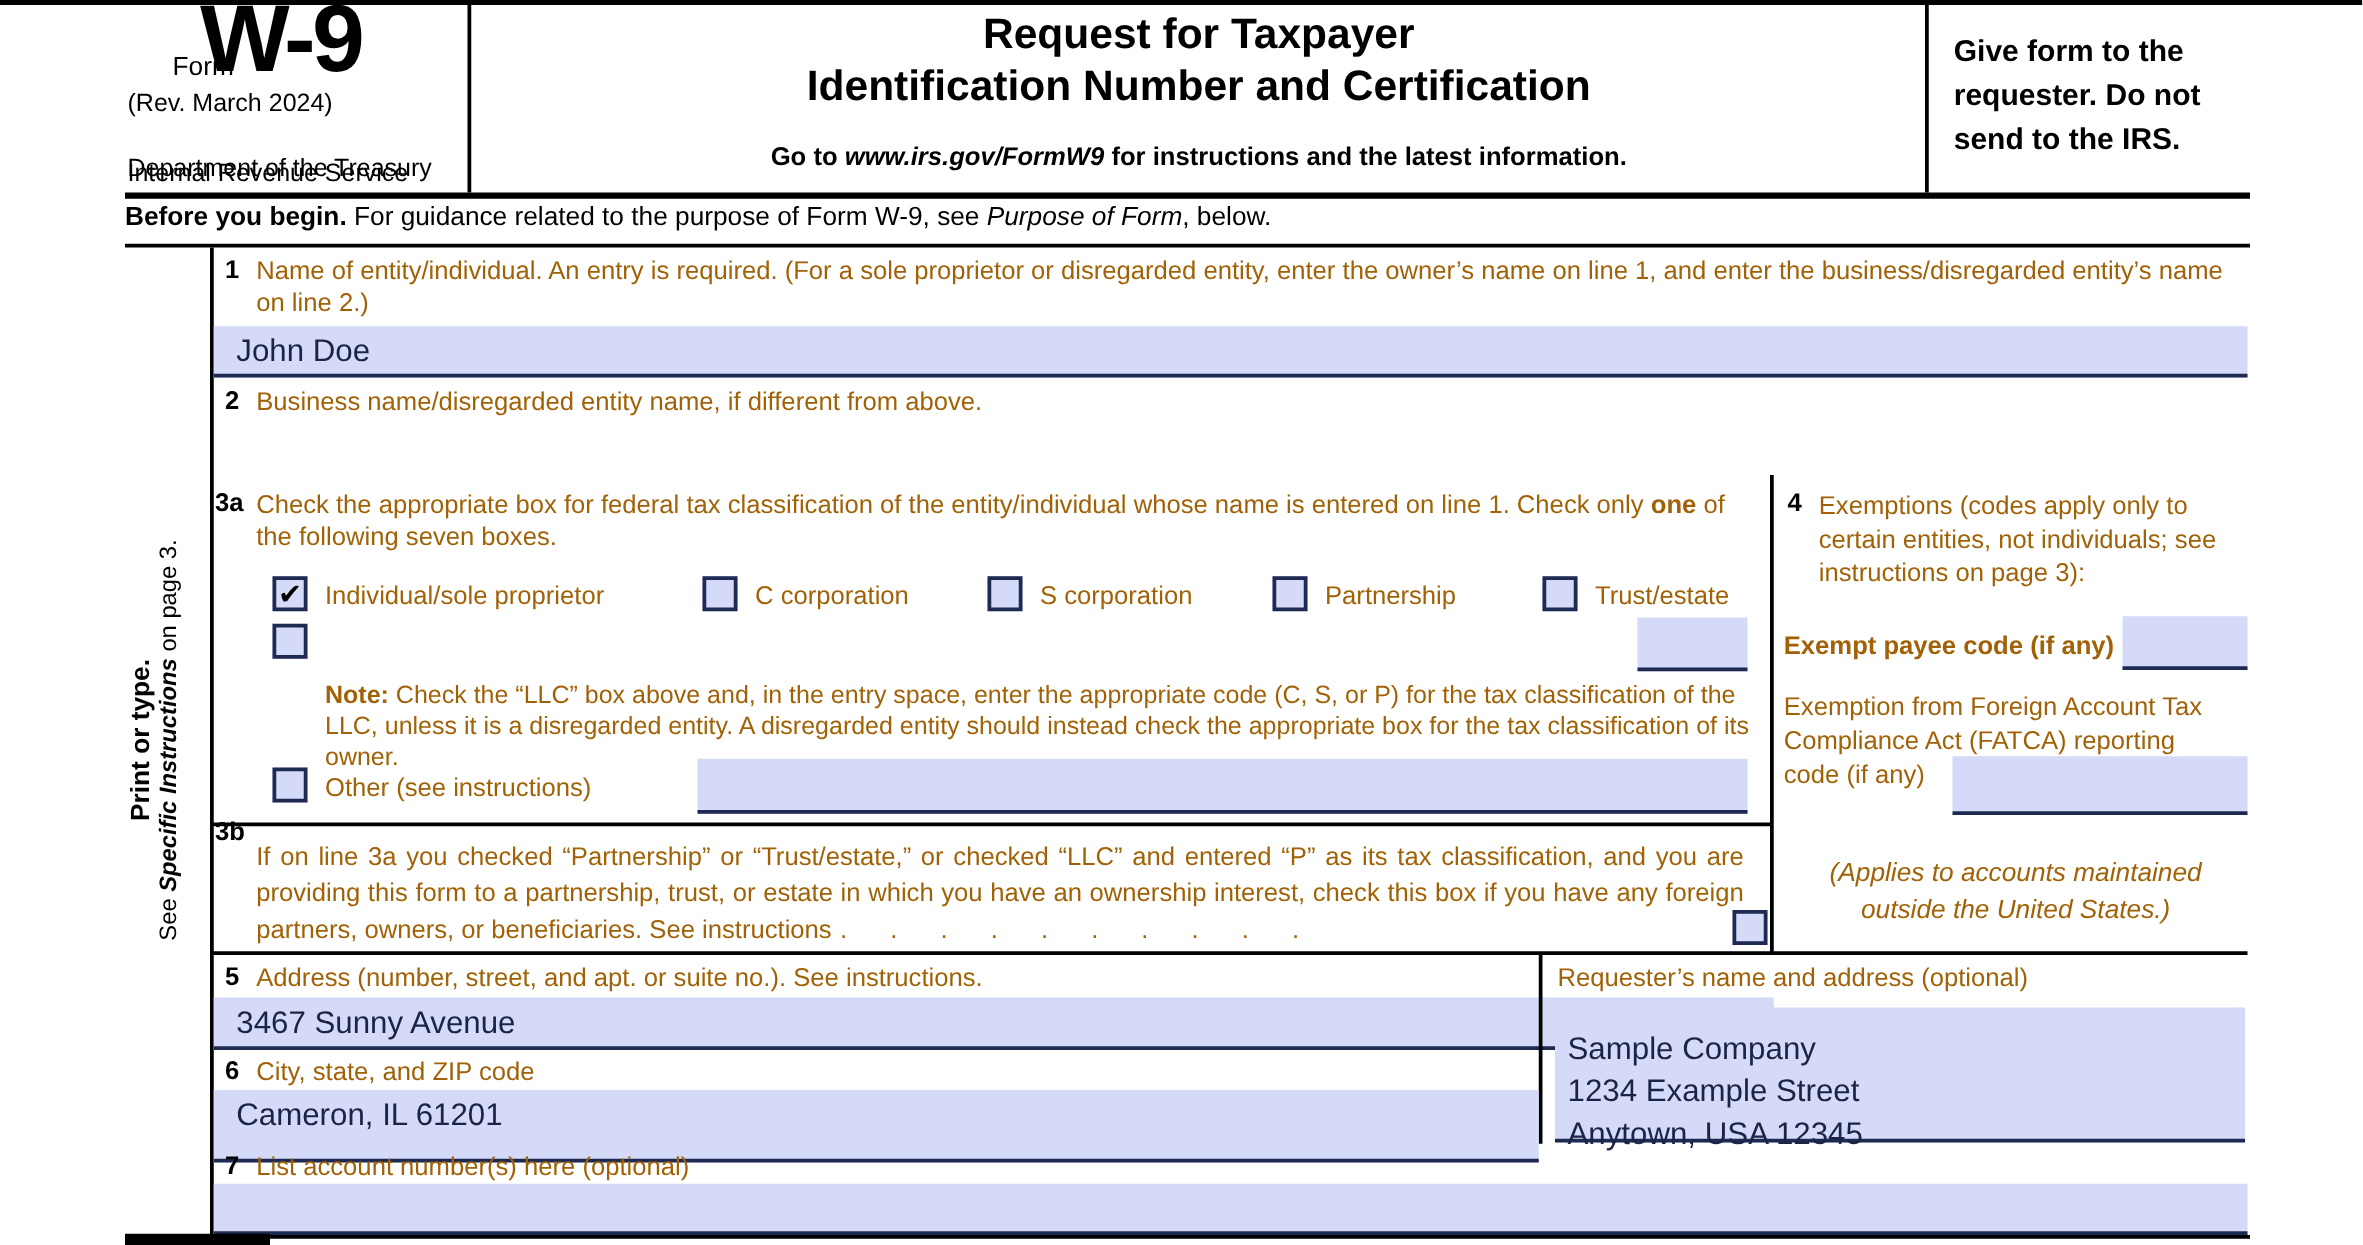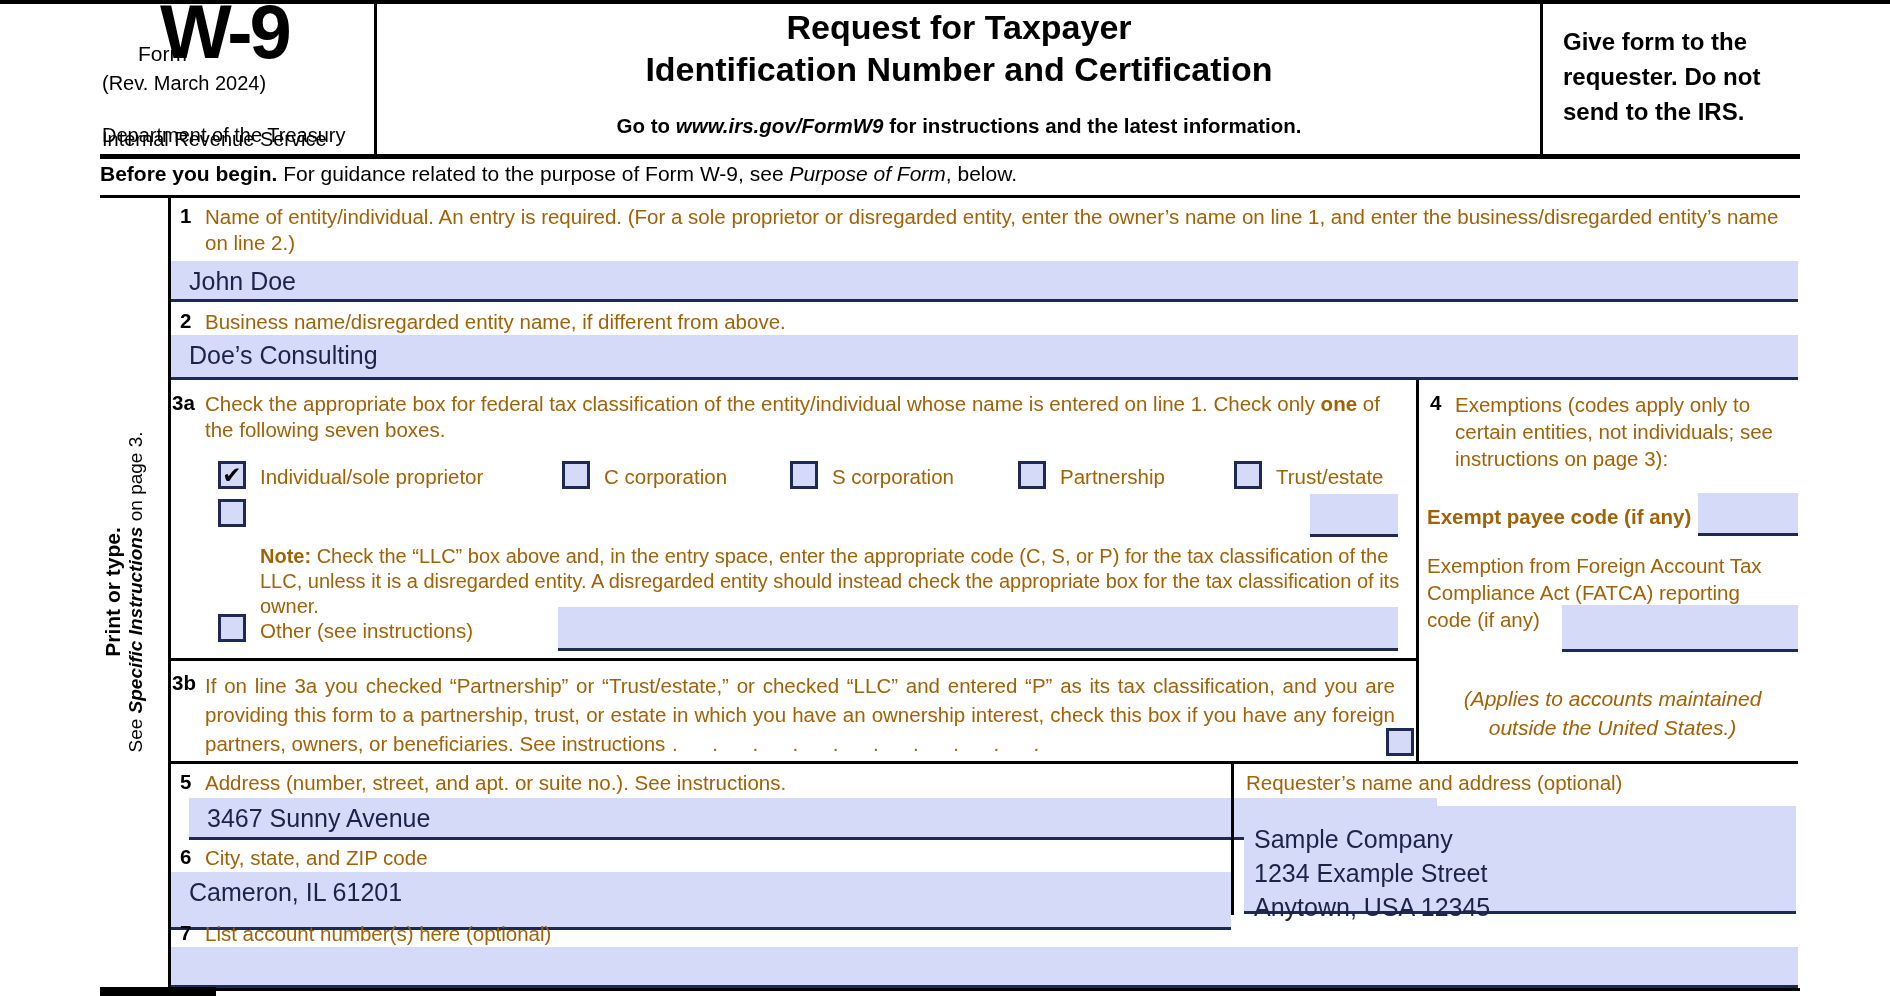--- a/index.html
+++ b/index.html
@@ -71,21 +71,20 @@
   </div>
 
   <div class="vr" style="left:168px;top:198px;width:3px;height:792px;"></div>
 
   <div class="num" style="left:180px;top:204px;">1</div>
   <div class="lbl" style="left:205px;top:204px;width:1582px;">Name of entity/individual. An entry is required. (For a sole proprietor or disregarded entity, enter the owner’s name on line 1, and enter the business/disregarded entity’s name on line 2.)</div>
   <div class="field" style="left:171px;top:261px;width:1627px;height:41px;">John Doe</div>
 
   <div class="num" style="left:180px;top:309px;">2</div>
   <div class="lbl" style="left:205px;top:309px;width:1400px;">Business name/disregarded entity name, if different from above.</div>
-  <div class="field" style="left:171px;top:335px;width:1627px;height:45px;">Doe’s Consulting</div>
 
   <div class="vr" style="left:1416px;top:380px;width:3px;height:383px;"></div>
 
   <div class="num" style="left:172px;top:391px;">3a</div>
   <div class="lbl" style="left:205px;top:391px;width:1200px;">
     <span>Check the appropriate box for federal tax classification of the entity/individual whose name is entered on line 1. Check only </span><span class="b">one</span><span> of the following seven boxes.</span>
   </div>
 
   <div class="cb" style="left:218px;top:461px;">
     <span>✔</span>
@@ -118,31 +117,31 @@
   <div class="hr" style="left:168px;top:658px;width:1250px;height:3px;"></div>
 
   <div class="num" style="left:1430px;top:391px;">4</div>
   <div class="lbl" style="left:1455px;top:391px;width:335px;line-height:27px;">Exemptions (codes apply only to certain entities, not individuals; see instructions on page 3):</div>
   <div class="lbl" style="left:1427px;top:504px;font-weight:bold;">Exempt payee code (if any)</div>
   <div class="field" style="left:1698px;top:493px;width:100px;height:43px;padding-left:8px;"></div>
   <div class="lbl" style="left:1427px;top:552px;width:345px;line-height:27px;">Exemption from Foreign Account Tax Compliance Act (FATCA) reporting code (if any)</div>
   <div class="field" style="left:1562px;top:605px;width:236px;height:47px;padding-left:8px;"></div>
   <div class="lbl i" style="left:1427px;top:684px;width:371px;font-size:21px;line-height:29px;text-align:center;">(Applies to accounts maintained outside the United States.)</div>
 
-  <div class="num" style="left:172px;top:671px;">3b</div>
+  <div class="num" style="left:172px;top:654px;">3b</div>
   <div class="lbl" style="left:205px;top:671px;width:1190px;line-height:29px;text-align:justify;">
     <span>If on line 3a you checked “Partnership” or “Trust/estate,” or checked “LLC” and entered “P” as its tax classification, and you are providing this form to a partnership, trust, or estate in which you have an ownership interest, check this box if you have any foreign partners, owners, or beneficiaries. See instructions</span><span class="leader"> .     .     .     .     .     .     .     .     .     .</span>
   </div>
   <div class="cb" style="left:1386px;top:728px;"></div>
 
   <div class="hr" style="left:168px;top:761px;width:1630px;height:3px;"></div>
 
   <div class="num" style="left:180px;top:770px;">5</div>
   <div class="lbl" style="left:205px;top:770px;width:1000px;">Address (number, street, and apt. or suite no.). See instructions.</div>
-  <div class="field" style="left:171px;top:798px;width:1248px;height:42px;margin-left:18px;">3467 Sunny Avenue</div>
+  <div class="field" style="left:171px;top:798px;width:1248px;height:42px;">3467 Sunny Avenue</div>
 
   <div class="vr" style="left:1231px;top:763px;width:3px;height:152px;"></div>
   <div class="lbl" style="left:1246px;top:770px;width:550px;">Requester’s name and address (optional)</div>
   <div class="field" style="left:1244px;top:806px;width:552px;height:108px;padding:16px 0 0 10px;font-size:25px;line-height:34px;">
     <div>Sample Company</div>
     <div>1234 Example Street</div>
     <div>Anytown, USA 12345</div>
   </div>
 
   <div class="num" style="left:180px;top:845px;">6</div>

